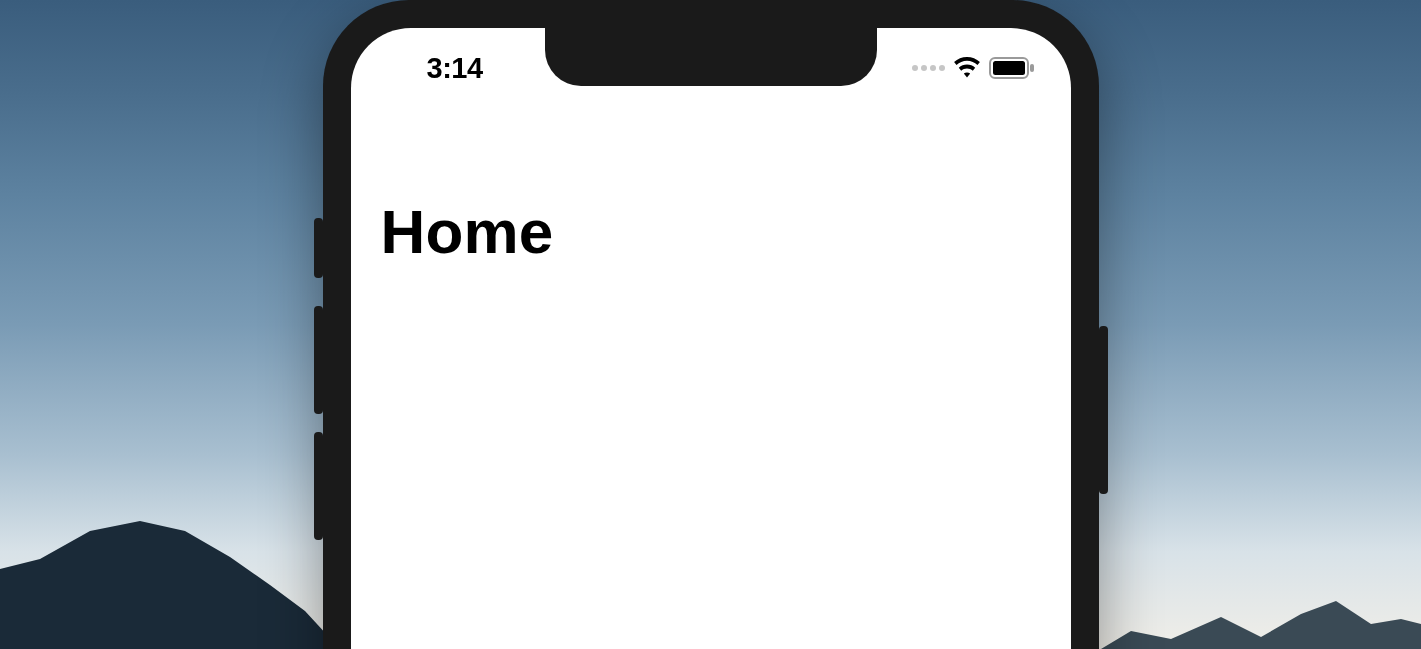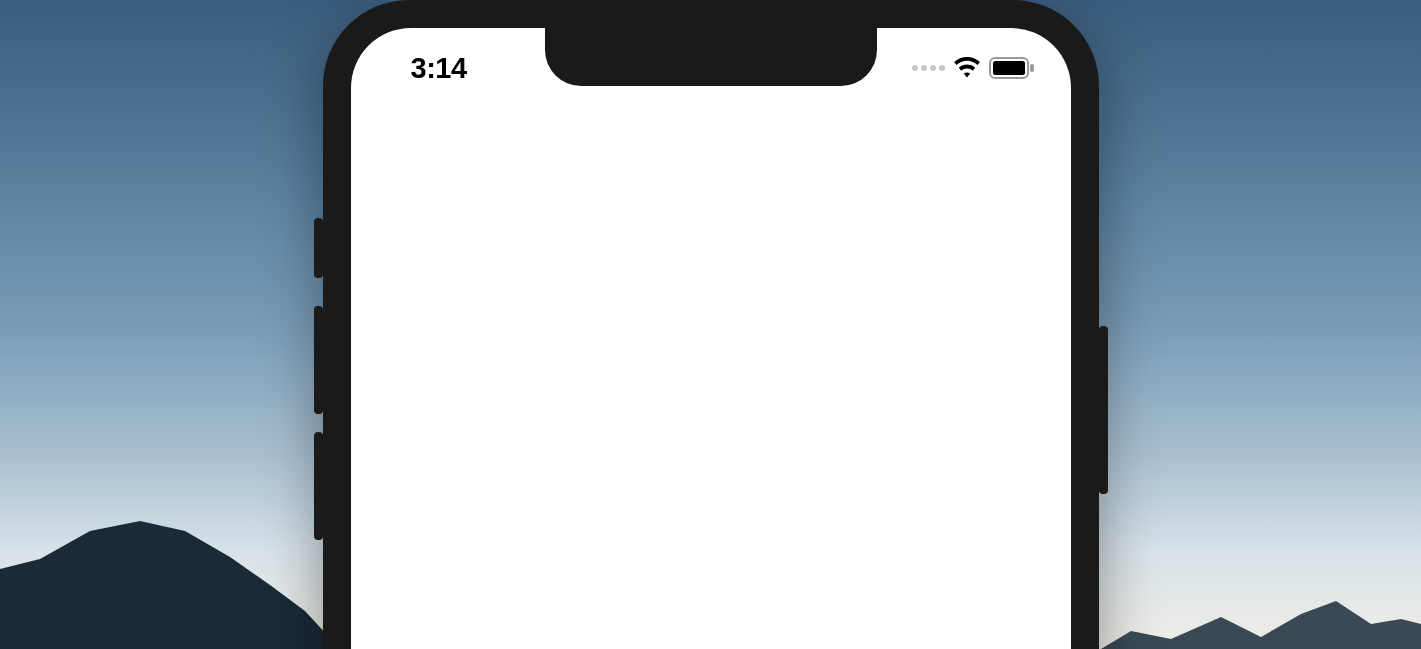--- a/index.html
+++ b/index.html
@@ -130,21 +130,21 @@
       display: flex;
       justify-content: space-between;
       align-items: center;
       padding: 0 32px;
     }
 
     .status-time {
       font-size: 29px;
       font-weight: 600;
       color: #000;
-      margin-left: 28px;
+      margin-left: 44px;
       letter-spacing: -0.5px;
     }
 
     .status-right {
       display: flex;
       align-items: center;
       gap: 8px;
       margin-right: 4px;
     }
 
@@ -224,14 +224,17 @@
         <div class="battery-icon">
           <svg width="46" height="22" viewBox="0 0 46 22">
             <rect x="1" y="1" width="38" height="20" rx="5" ry="5" fill="none" stroke="#9a9a9a" stroke-width="2"></rect>
             <rect x="4" y="4" width="32" height="14" rx="2.5" ry="2.5" fill="#000"></rect>
             <rect x="41" y="7" width="4" height="8" rx="2" ry="2" fill="#9a9a9a"></rect>
           </svg>
         </div>
       </div>
     </div>
 
+    <div class="page-content">
+      <h1 class="page-title">Home</h1>
+    </div>
   </div>
 </div>
 
 </body></html>

